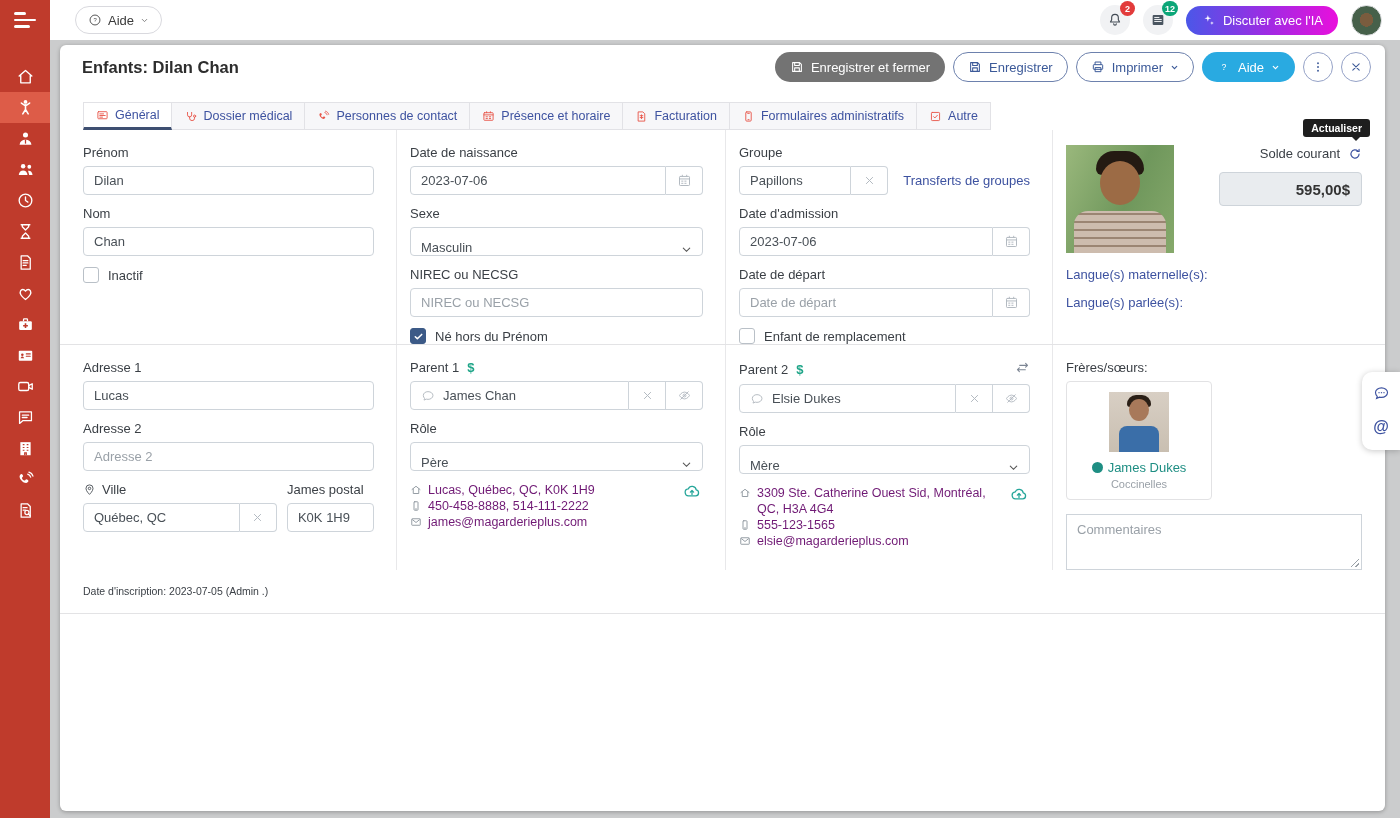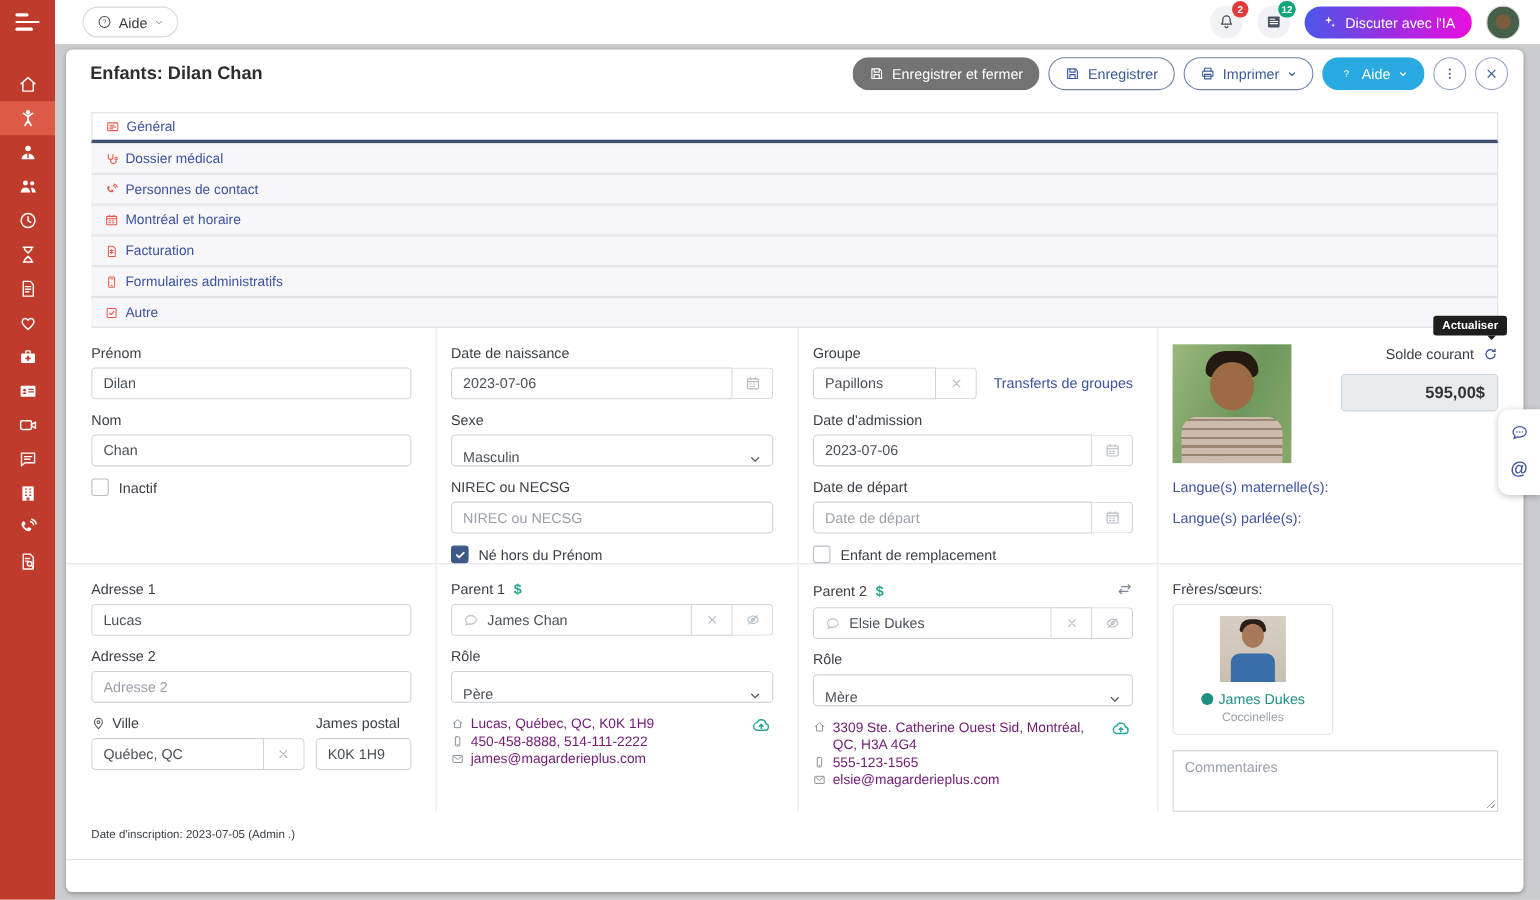--- a/index.html
+++ b/index.html
@@ -43,21 +43,21 @@
   .btn svg { width:14px; height:14px; }
   .btn-primary { background:#737373; color:#fff; }
   .btn-outline { border-color:#6d81ad; color:#3b5998; }
   .btn-info { background:#29aae1; color:#fff; }
   .btn-circle { width:30px; height:30px; padding:0; justify-content:center; border-radius:50%; border-color:#95a2c7; color:#3b5998; }
   .caret-s { width:9px !important; height:9px !important; }
 
   .card-body { padding:13px 23px 0; }
 
   
-  .tabs { display:flex;flex-direction:column; }
+  .tabs { display:flex; }
   .tab { display:flex; align-items:center; gap:6px; height:28px; padding:0 12px; background:#f7f7f9; border:1px solid #e2e2e6; border-left-width:0; font-size:12.5px; color:#3d52a0; cursor:pointer; white-space:nowrap; }
   .tab:first-child { border-left-width:1px; }
   .tab.active { background:#fff; border-bottom:3px solid #3e4f71; }
   .tab svg { width:13px; height:13px; color:#e8564a; flex:none; }
 
   
   .form-grid { display:grid; grid-template-columns:314px 329px 327px 1fr; }
   .col { border-right:1px solid #e8e8ea; padding:15px 22px 0 0; }
   .col:nth-child(n+2) { padding-left:13px; }
   .col:last-child { border-right:none; padding-right:0; }
@@ -365,21 +365,21 @@
               <path d="M7 5.5c.9 0 2.2 2.2 1.8 3.1-.3.7-1.4.9-1.4 1.8 0 1.2 1.8 3.2 3 3.2.9 0 1-1 1.8-1.4.9-.4 3.1.9 3.1 1.8 0 1.1-1.6 2.4-2.9 2.4-3.5 0-7.9-4.4-7.9-7.9 0-1.3 1.5-3 2.5-3z" fill="currentColor" stroke="none"></path>
               <path d="M14.5 4.8c2 .5 3.5 2 4 4M15.8 2.2c2.8.7 5 2.9 5.7 5.7"></path>
             </svg>
           <span>Personnes de contact</span>
         </div>
         <div class="tab">
           <svg viewBox="0 0 24 24" fill="none" stroke="currentColor" stroke-width="1.7" stroke-linecap="round">
               <rect x="3.5" y="5" width="17" height="14" rx="1.2"></rect>
               <path d="M3.5 9h17M8.5 5V3.2M15.5 5V3.2M7.5 12.5h2.5M13.5 12.5H16M7.5 15.8h2.5M13.5 15.8H16"></path>
             </svg>
-          <span>Montréal et horaire</span>
+          <span>Présence et horaire</span>
         </div>
         <div class="tab">
           <svg viewBox="0 0 24 24" fill="none" stroke="currentColor" stroke-width="1.7" stroke-linecap="round" stroke-linejoin="round">
               <path d="M6.5 3.5h8L18 7v13.5H6.5z"></path>
               <path d="M9.5 10.5h5M9.5 14h5M12 9v7"></path>
             </svg>
           <span>Facturation</span>
         </div>
         <div class="tab">
           <svg viewBox="0 0 24 24" fill="none" stroke="currentColor" stroke-width="1.7" stroke-linecap="round">

